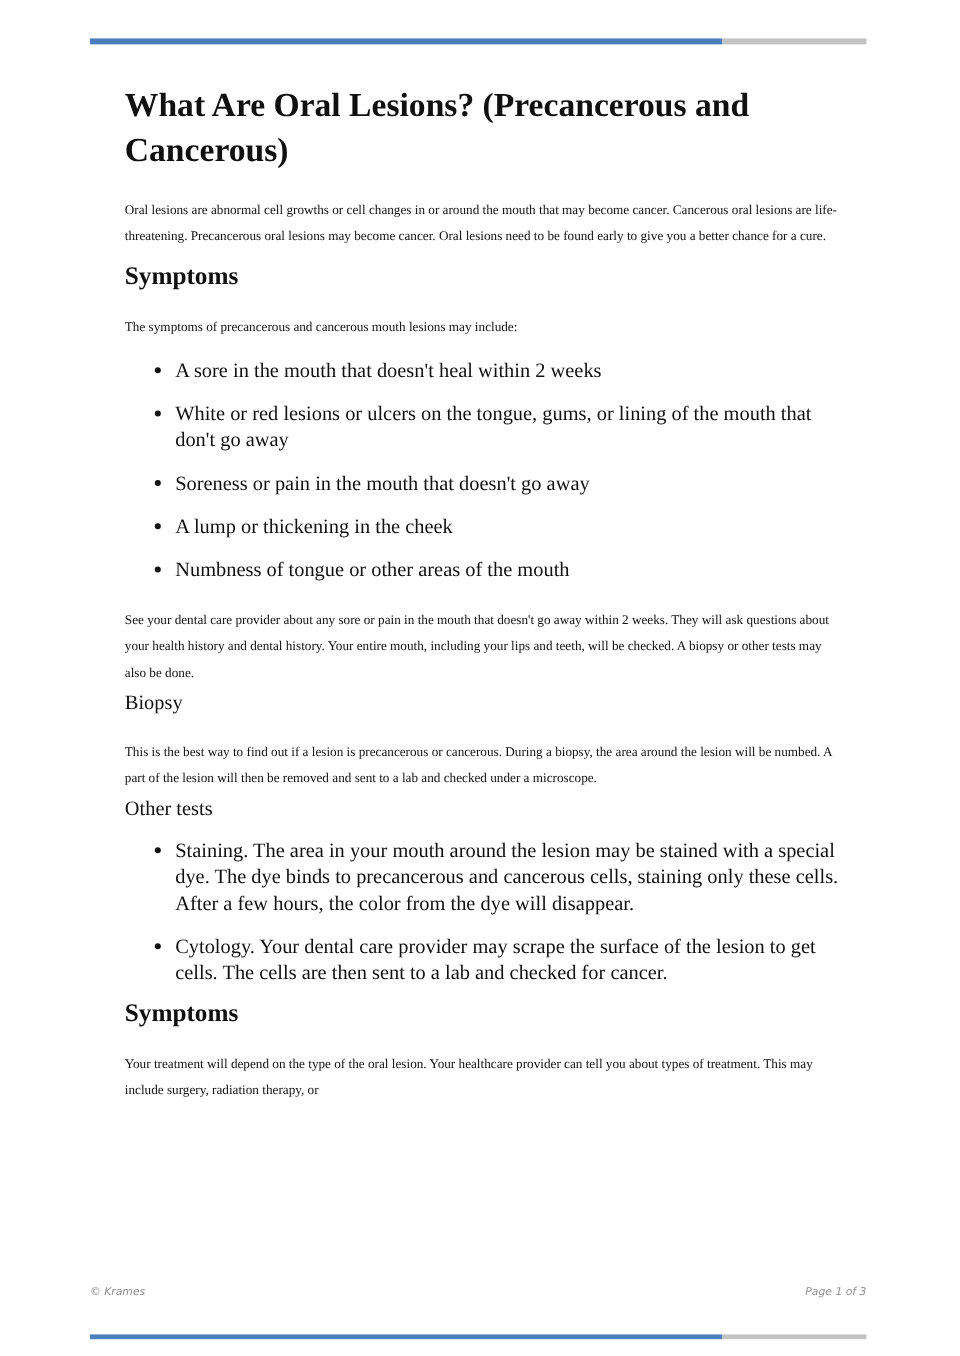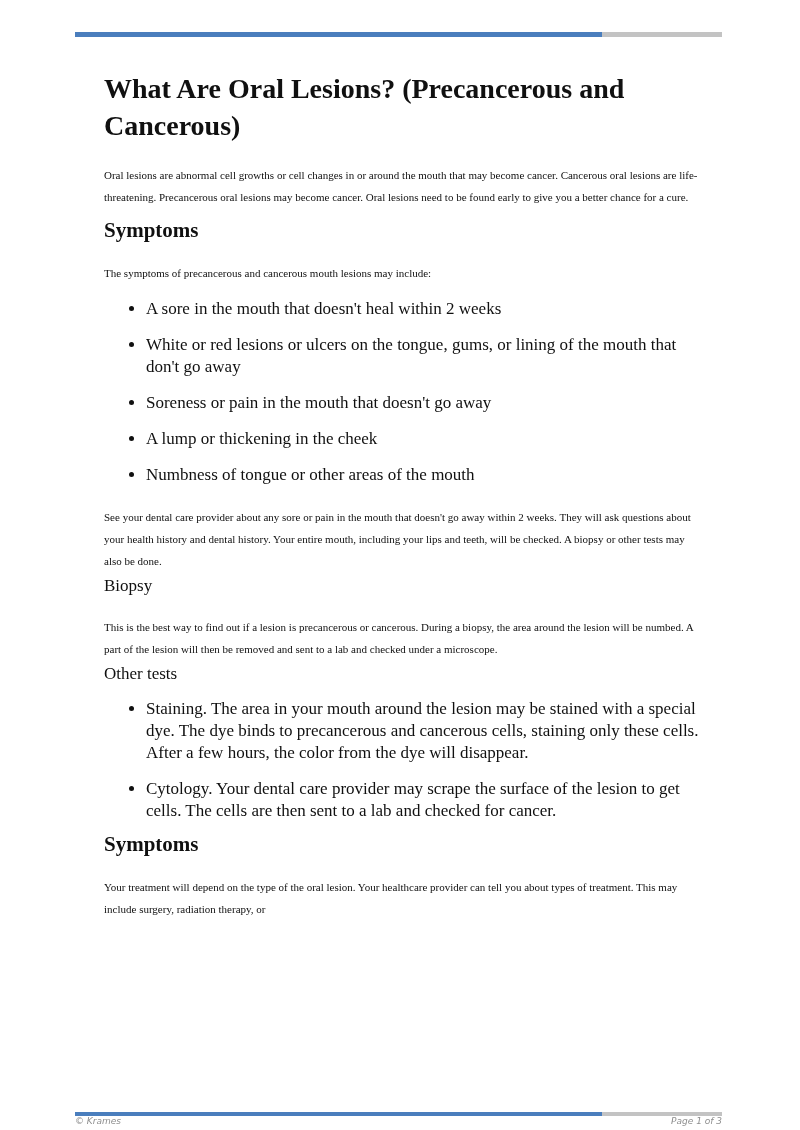--- a/index.html
+++ b/index.html
@@ -63,21 +63,21 @@
     line-height: 22px;
     margin-top: 14px;
   }
   .content li strong { font-weight: normal; }
 
   
   .footer-row {
     position: absolute;
     left: 75px;
     width: 647px;
-    top: 1102px;
+    top: 1058px;
     display: flex;
     justify-content: space-between;
     align-items: baseline;
     font-family: "DejaVu Sans", sans-serif;
     font-style: italic;
     font-size: 9px;
     color: #8e8e8e;
   }
 </style>
 </head>

